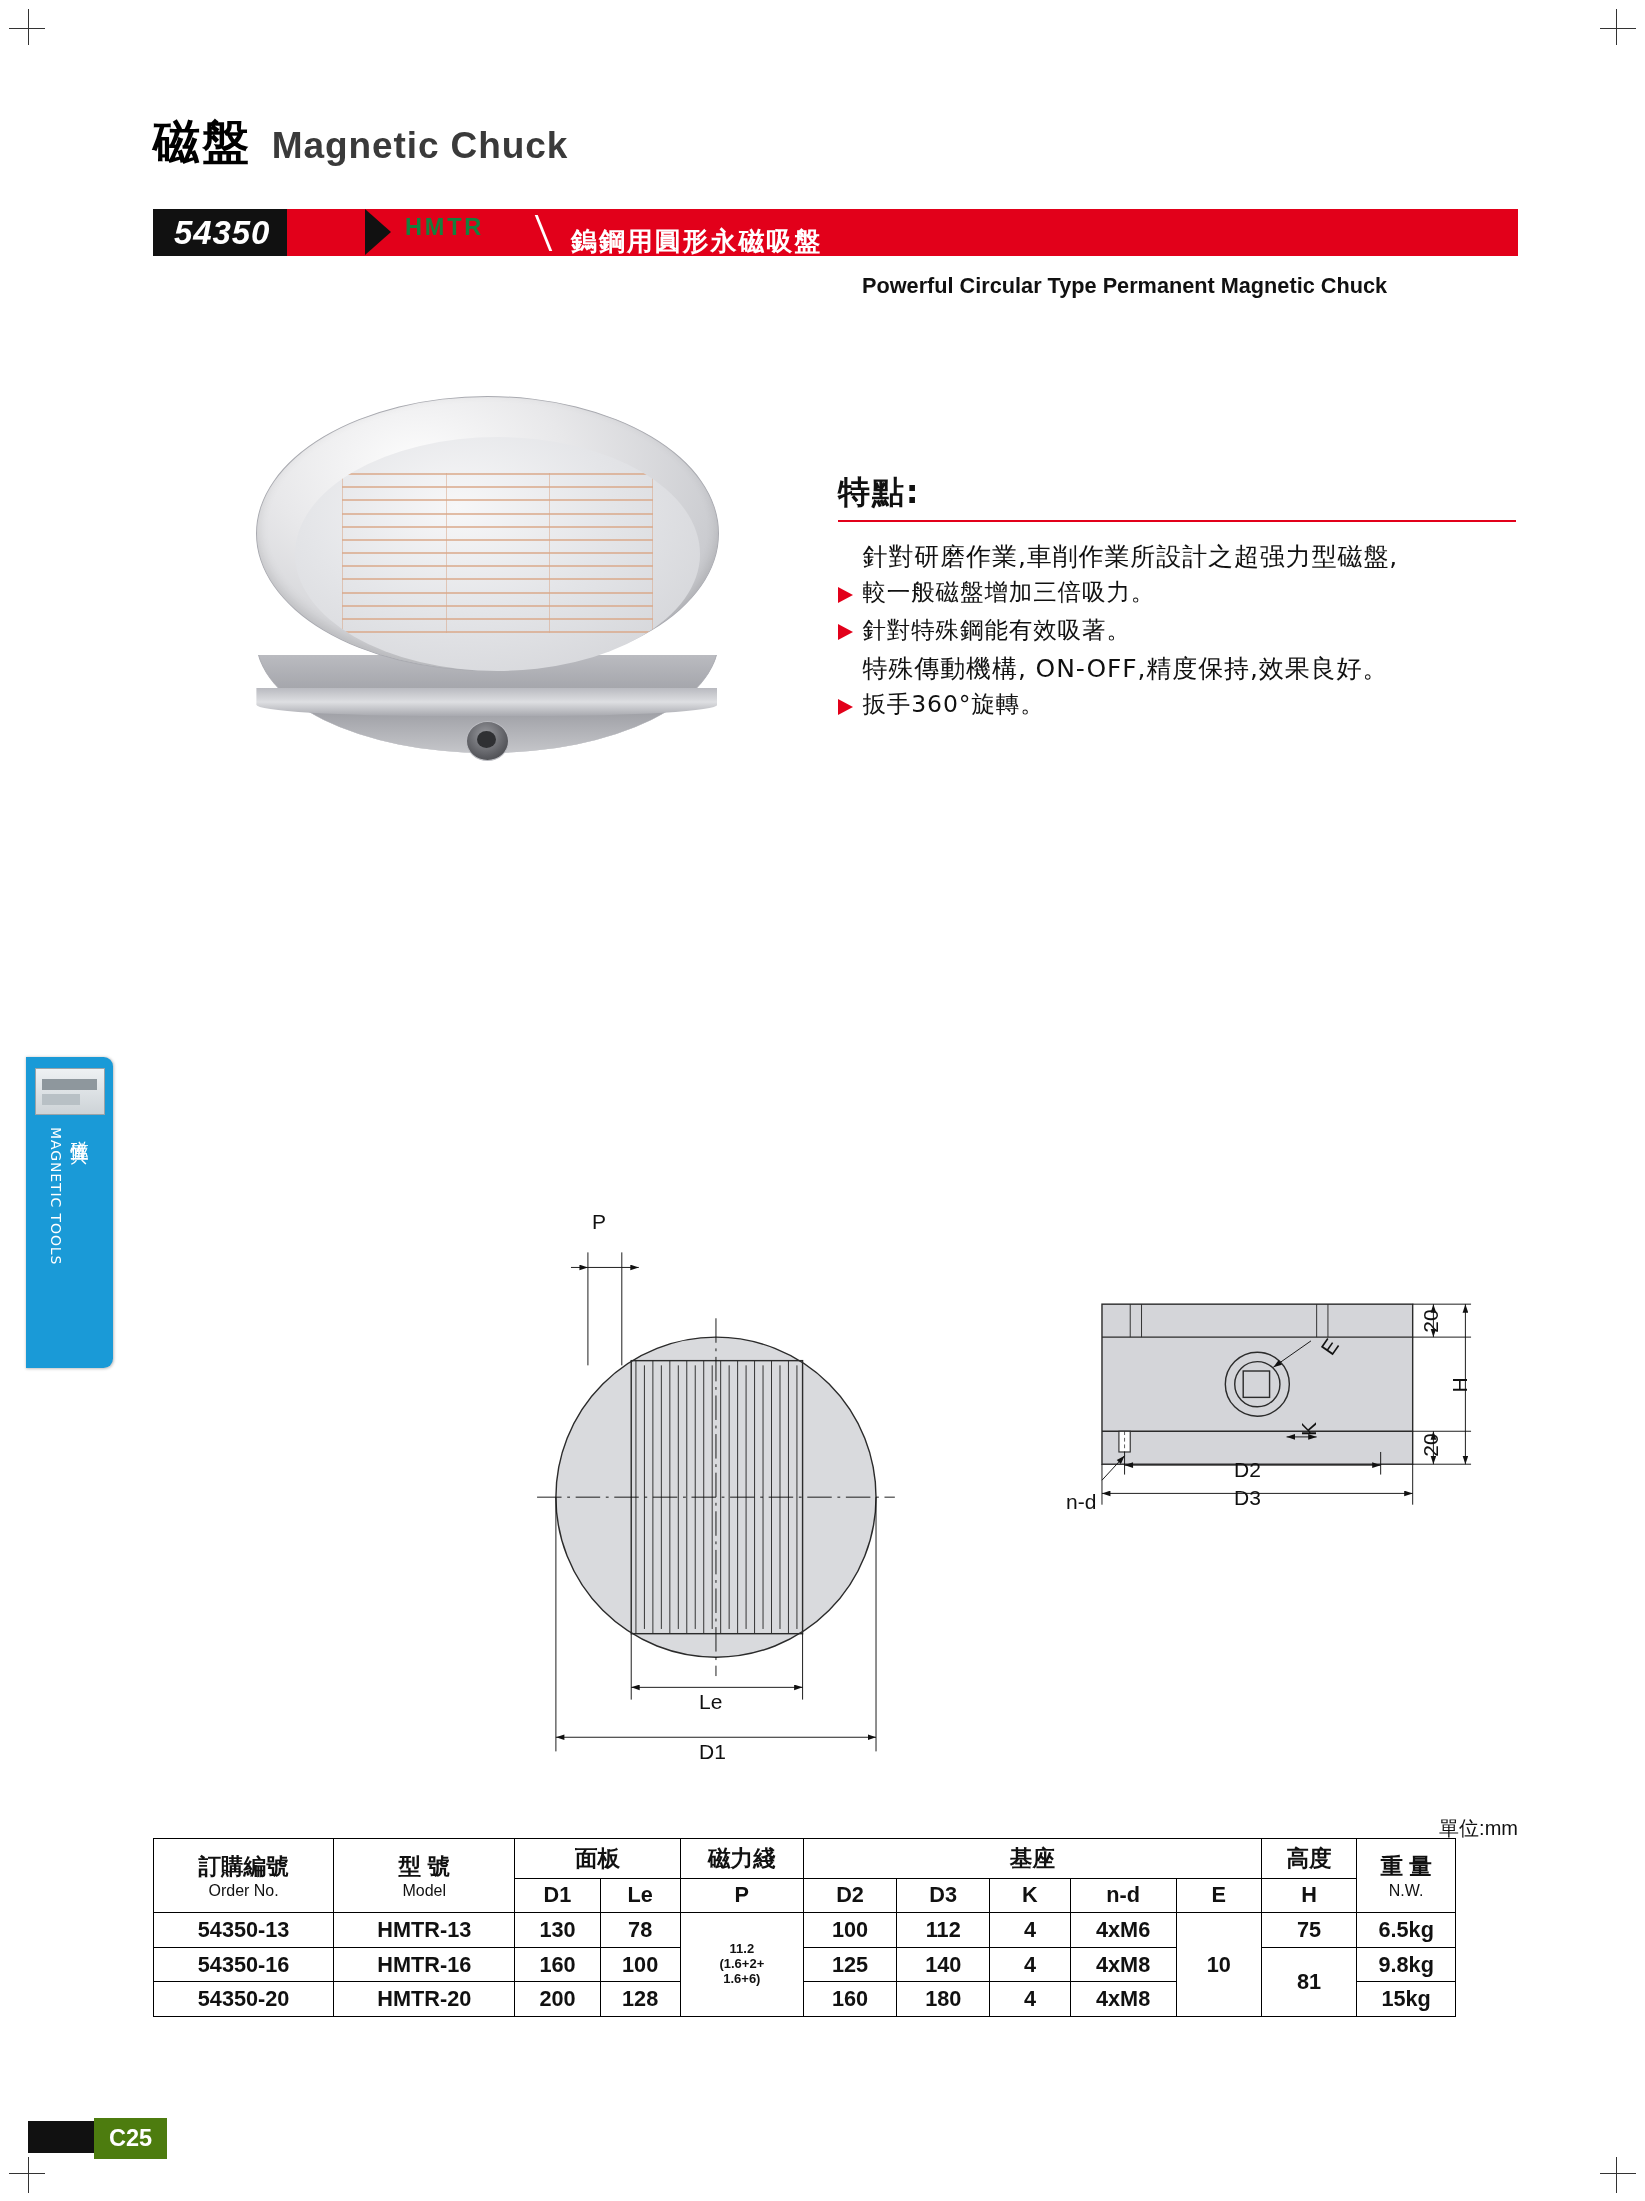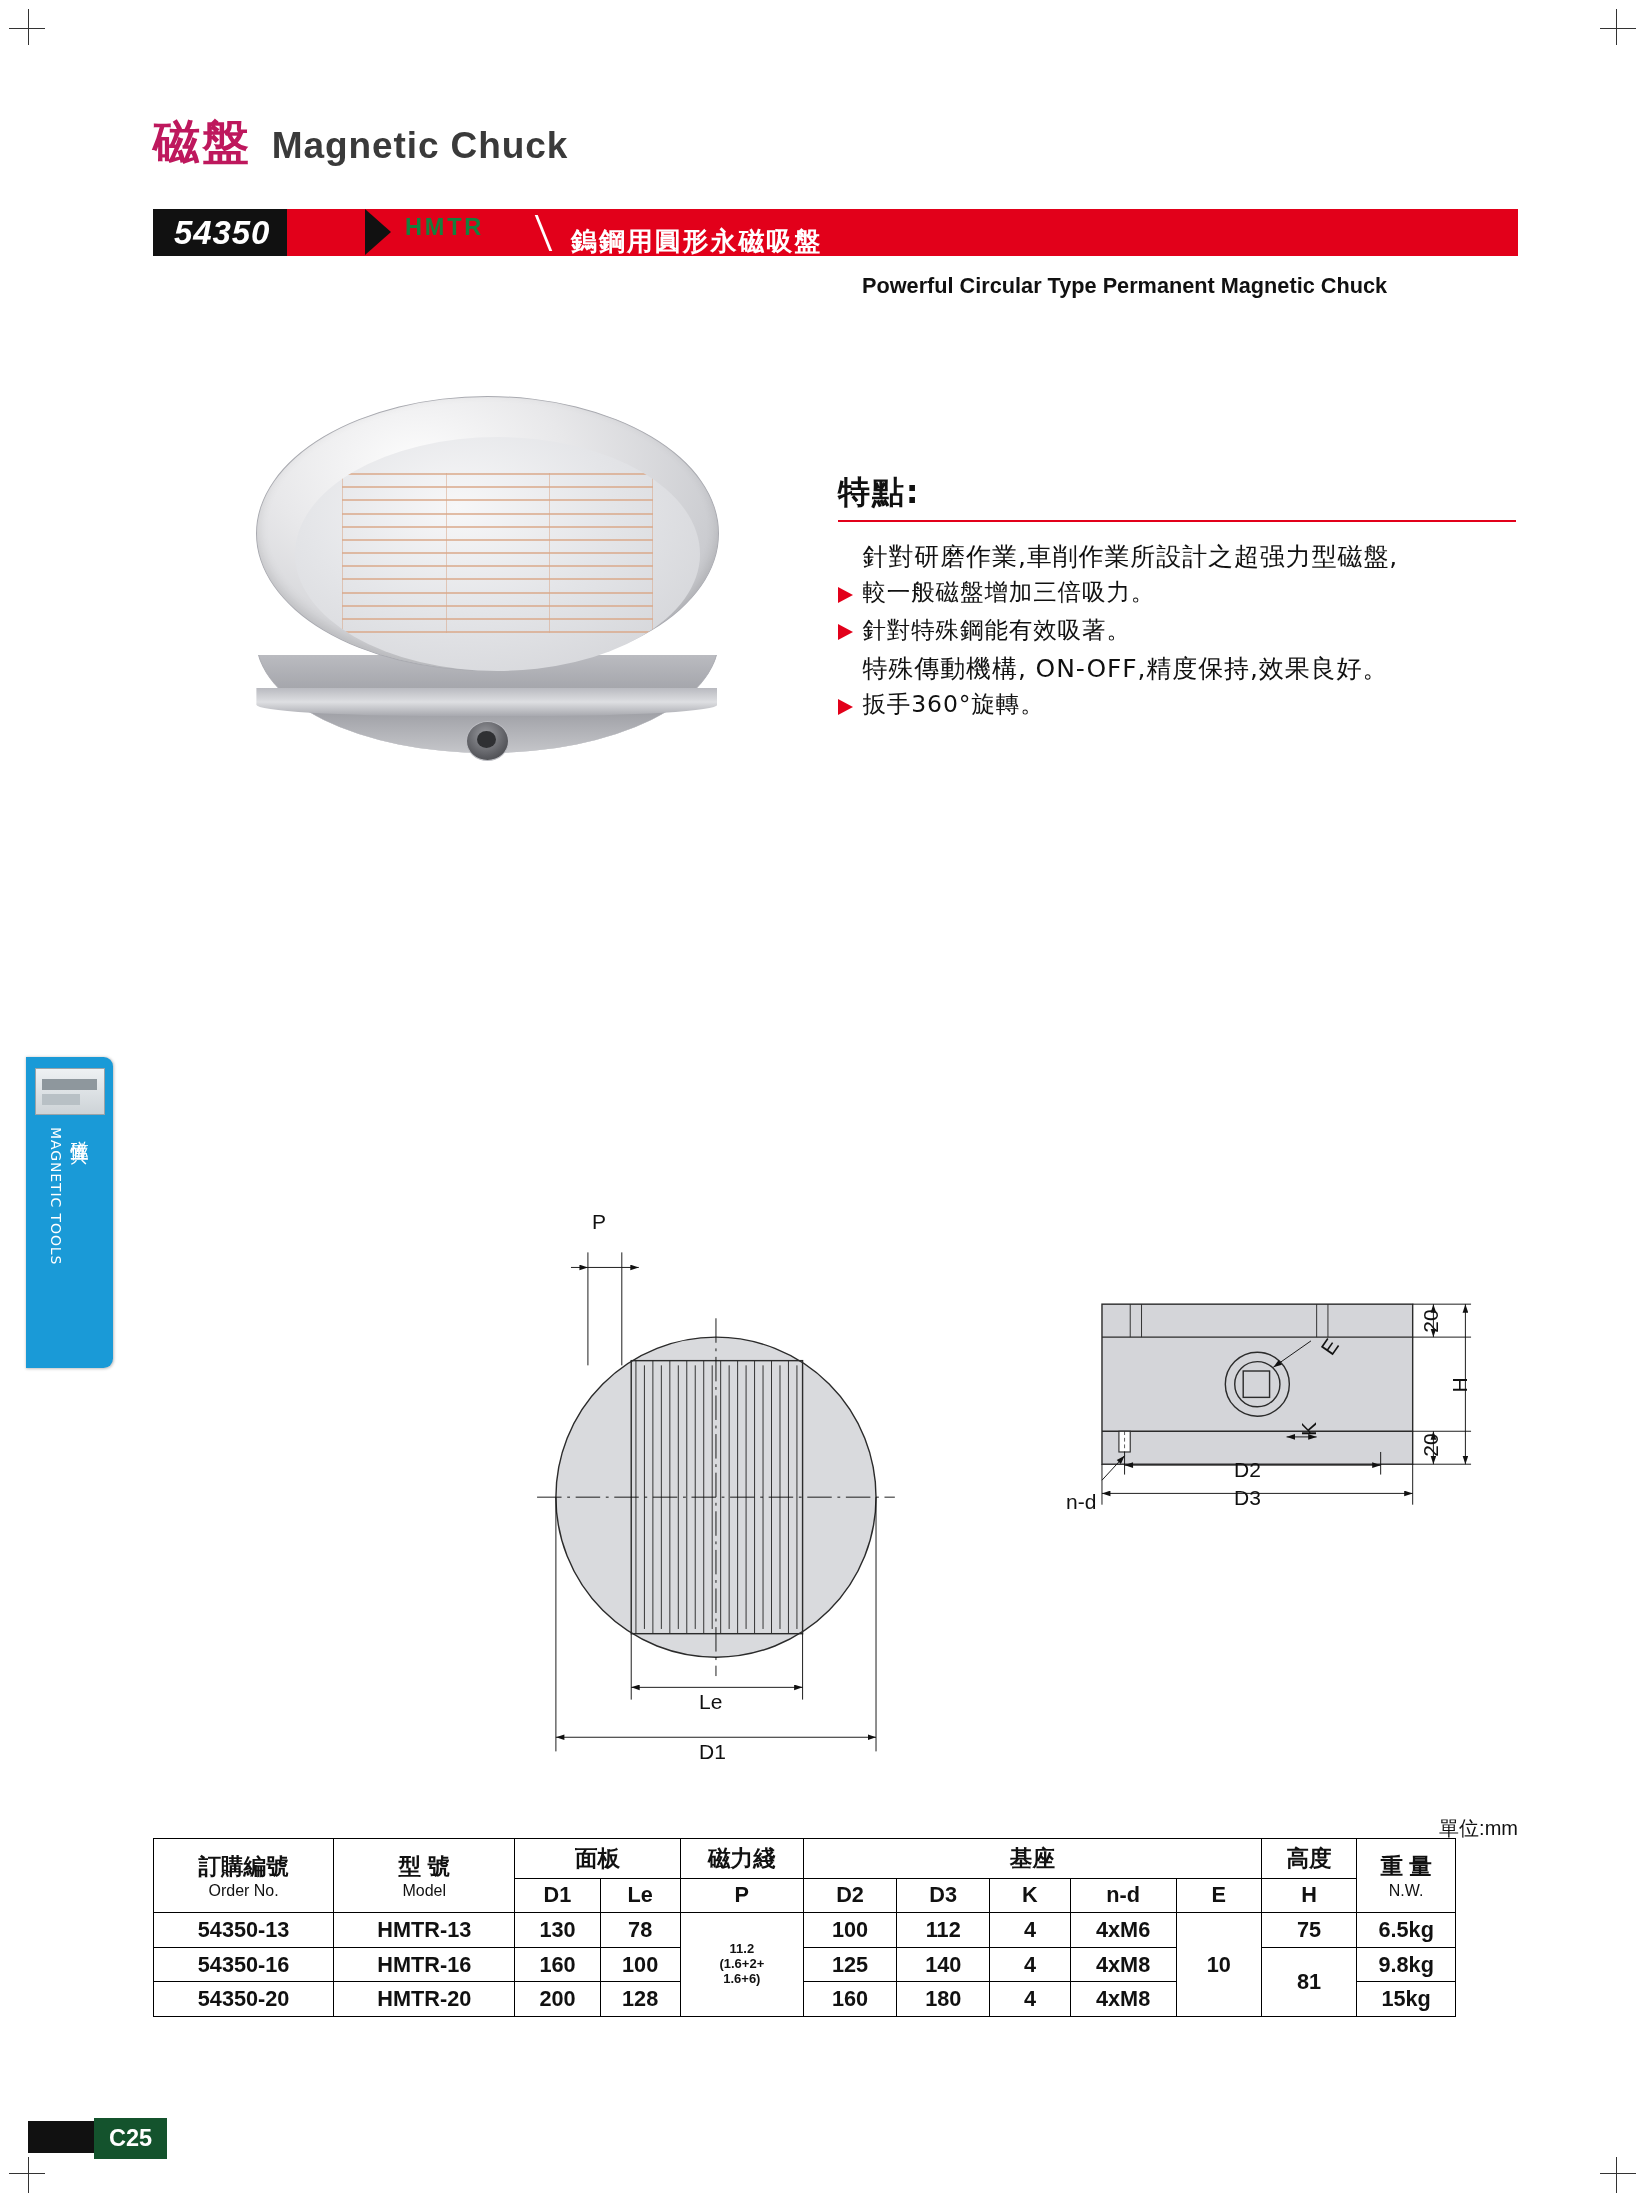--- a/index.html
+++ b/index.html
@@ -18,21 +18,21 @@
   .crop.v { width:0.9px; height:36px; }
   .crop.h { height:0.9px; width:36px; }
 
   
   .title-row {
     position:absolute; left:153px; top:111px;
     display:flex; align-items:baseline; gap:21px;
   }
   .title-cn {
     font-size:47px; font-weight:700; letter-spacing:1.9px;
-    color:#be185d; font-family:"DejaVu Sans", sans-serif;
+    color:#000000; font-family:"DejaVu Sans", sans-serif;
   }
   .title-en {
     font-size:37px; font-weight:600; color:#3a3a3a; letter-spacing:0.9px;
   }
 
   .redbar {
     position:absolute; left:153px; top:209px; width:1365px; height:47px;
     background:#e2001a;
   }
   .codebox {
@@ -204,21 +204,21 @@
   table.spec th small { display:block; font-weight:400; font-size:16px; }
   td.p-cell { font-size:13px; line-height:1.15; font-weight:400; }
 
   
   .footer-bar {
     position:absolute; left:28px; bottom:49px; width:132px; height:32px;
     background:#111;
   }
   .footer-red {
     position:absolute; left:94px; bottom:43px; width:73px; height:41px;
-    background:#14532d; color:#fff; font-weight:700; font-size:23.5px;
+    background:#4d7c0f; color:#fff; font-weight:700; font-size:23.5px;
     display:flex; align-items:center; justify-content:center;
   }
 </style>
 </head>
 <body>
 
 <div class="page">
 
   <div class="crop v" style="left:28px;  top:9.4px;"></div>
   <div class="crop h" style="left:9.4px;  top:28px;"></div>

